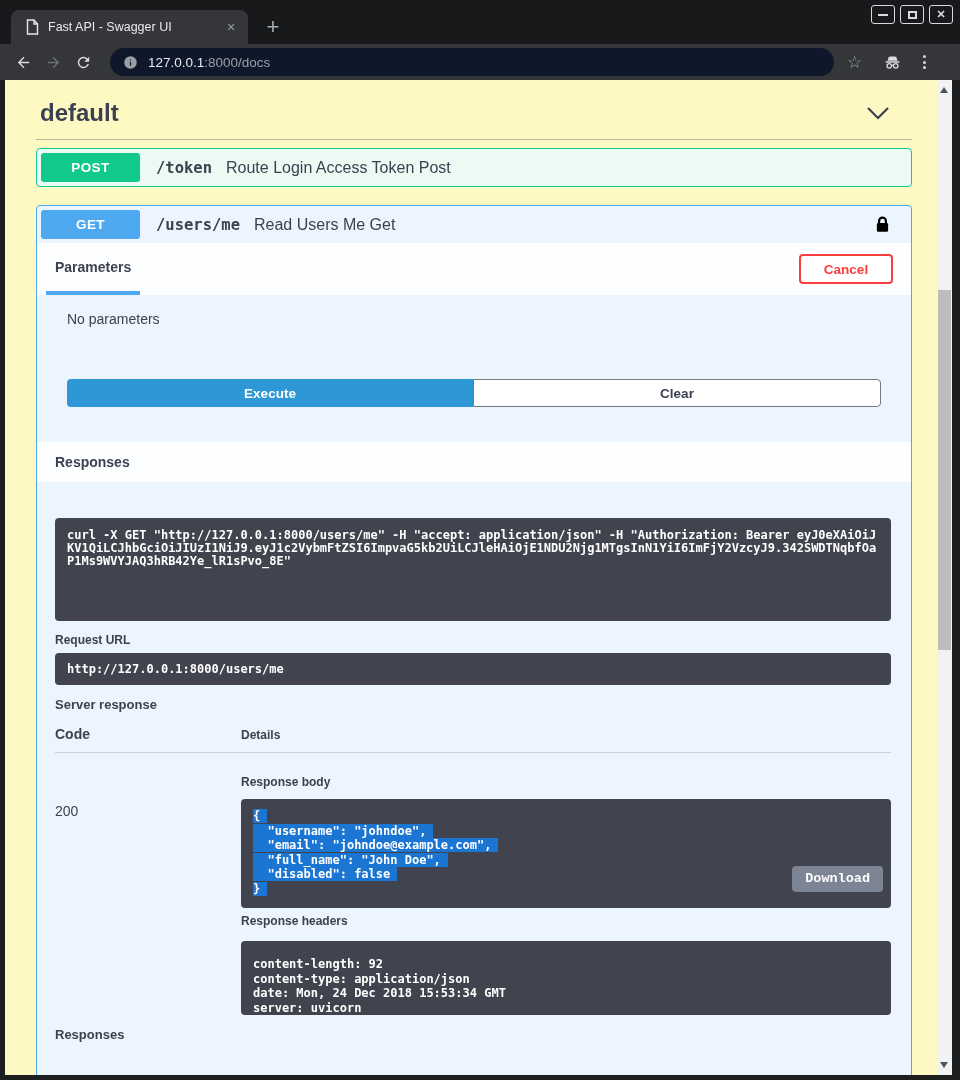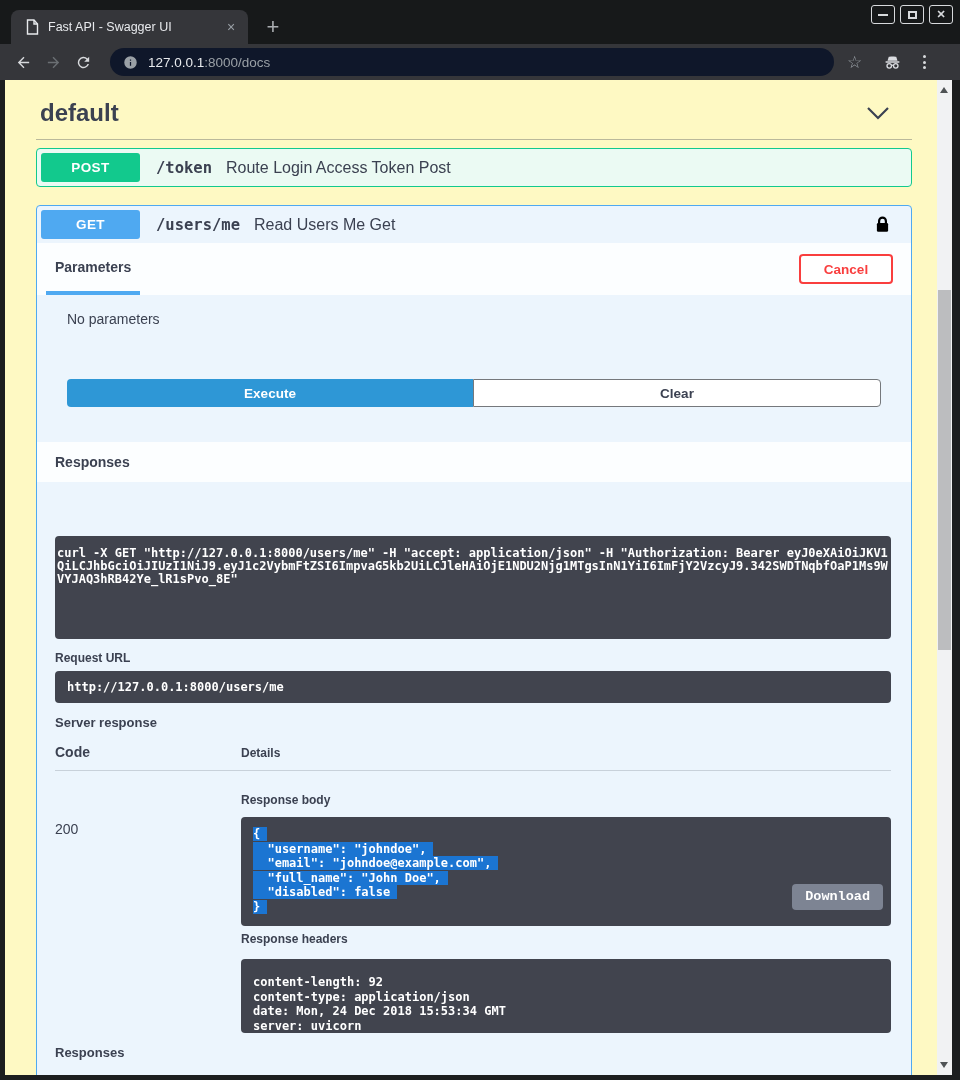--- a/index.html
+++ b/index.html
@@ -85,21 +85,21 @@
                font-size:13.5px; border-radius:0 4px 4px 0; display:flex; align-items:center; justify-content:center; }
 
   .responses-head { background:rgba(255,255,255,.85); height:40px; display:flex; align-items:center;
                     padding:0 18px; font-size:14px; font-weight:bold; }
   .resp-inner { padding:36px 20px 0 18px; }
   .lbl-sm { font-size:12px; font-weight:bold; color:#3b4151; }
   .lbl-md { font-size:13px; font-weight:bold; color:#3b4151; }
 
   .codebox { background:var(--codebox-bg,#41444e); border-radius:4px; color:#fff;
              font-family:"DejaVu Sans Mono",monospace; font-size:12px; font-weight:bold; }
-  .curlbox { margin-top:18px; min-height:103px; padding:11px 2px; line-height:13px;
+  .curlbox { margin-top:0; min-height:103px; padding:11px 12px; line-height:13px;
              white-space:pre-wrap; word-break:break-all; overflow-wrap:break-word; }
   .urlbox { margin-top:6px; height:32px; display:flex; align-items:center; padding:0 12px; }
   .mt12 { margin-top:12px; }
 
   .tbl-head { display:flex; margin-top:14px; padding-bottom:10px; border-bottom:1px solid rgba(59,65,81,.2); }
   .col-code { width:186px; font-size:14px; font-weight:bold; }
   .col-flex { flex:1; font-size:12px; font-weight:bold; padding-top:2px; }
   .tbl-row { display:flex; margin-top:13px; }
   .code-val { width:186px; font-size:14px;margin-top:37px; }
   .details-cell { flex:1; }

